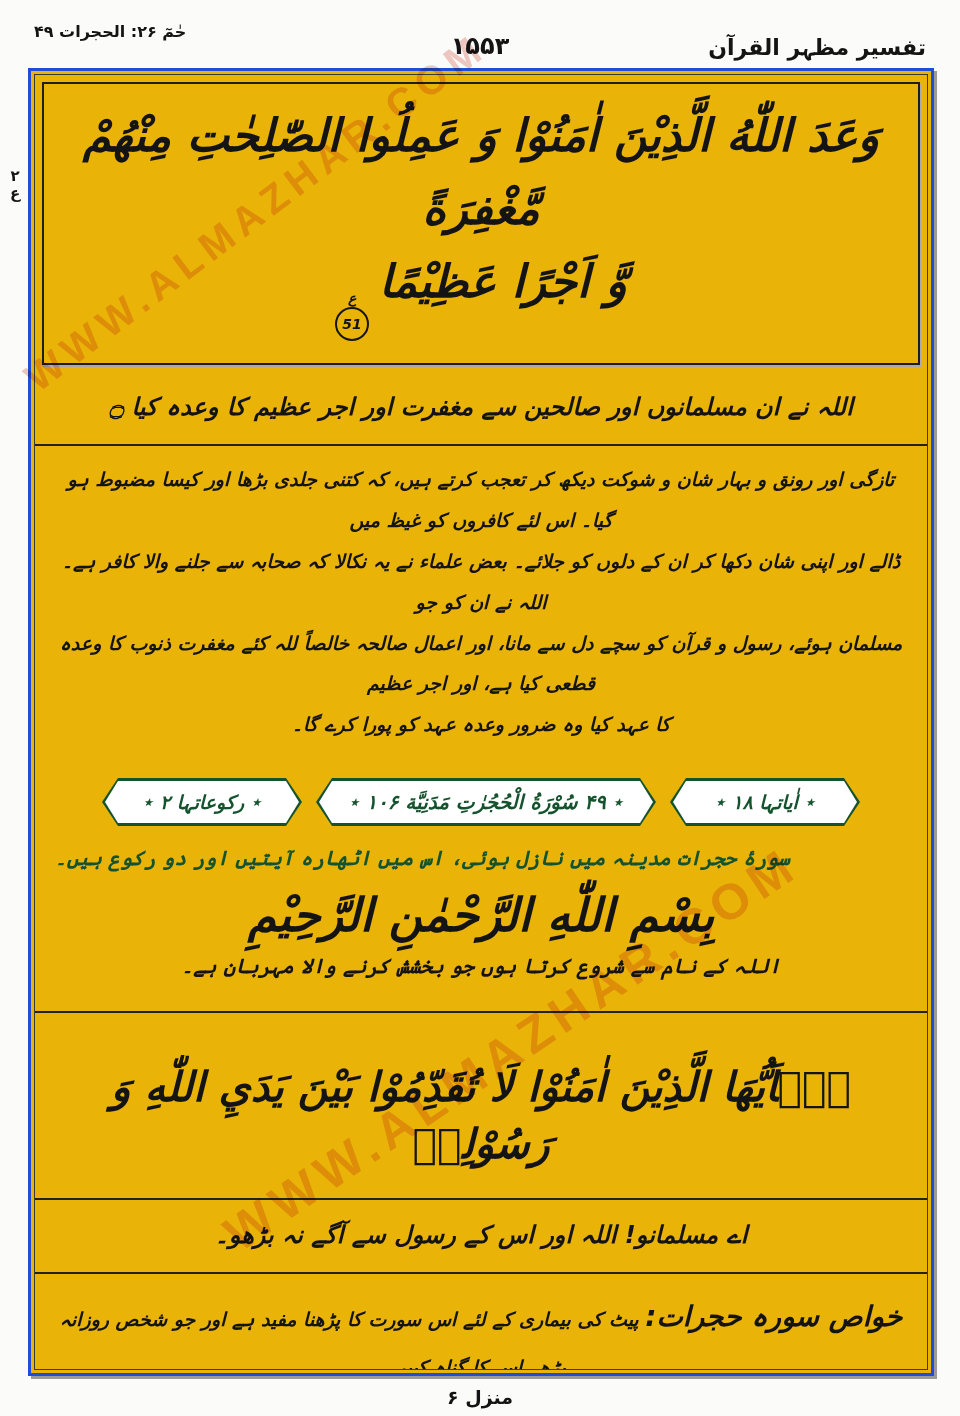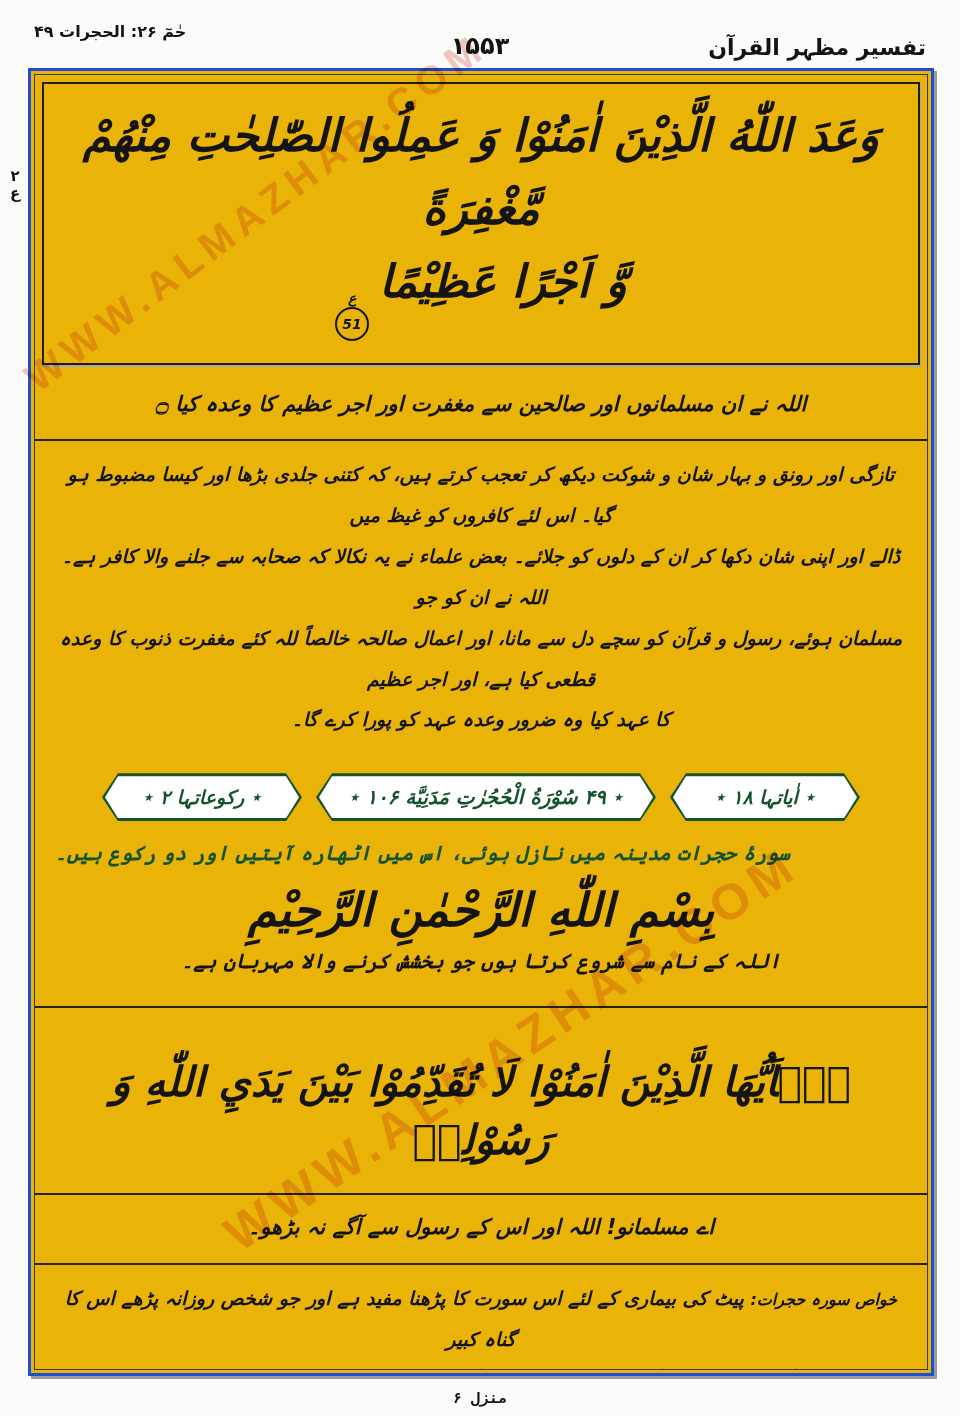--- a/index.html
+++ b/index.html
@@ -32,28 +32,28 @@
     padding:16px 18px 22px;text-align:center;}
   .arabic-large{direction:rtl;font-size:45px;font-weight:bold;line-height:1.62;
     white-space:pre-line;}
   .ayah-end{display:inline-flex;flex-direction:column;align-items:center;
     vertical-align:-6px;margin-right:10px;line-height:1;}
   .ayah-end .ruku-sup{font-size:14px;font-weight:bold;margin-bottom:2px;}
   .ayah-end .circle{width:30px;height:30px;border:2px solid #161616;border-radius:50%;
     font-size:14px;font-weight:bold;display:flex;align-items:center;justify-content:center;}
 
   
-  .translation{direction:rtl;text-align:center;font-size:21px;font-weight:bold;
+  .translation{direction:rtl;text-align:center;font-size:24px;font-weight:bold;
     padding:16px 20px 18px;line-height:1.6;}
 
   
   .para{direction:rtl;text-align:center;font-size:19px;font-weight:600;
     line-height:2.15;padding:13px 16px 15px;}
   .para-lines{white-space:pre-line;}
-  .para-head{font-weight:bold;font-size:16px;}
+  .para-head{font-weight:bold;font-size:28px;}
 
   
   .band{direction:rtl;display:flex;justify-content:center;align-items:center;
     gap:14px;padding:18px 0 6px;}
   .cartouche{position:relative;height:48px;display:flex;align-items:center;
     justify-content:center;gap:8px;color:#14532d;font-weight:bold;font-size:19px;
     background:#14532d;
     clip-path:polygon(16px 0,calc(100% - 16px) 0,100% 50%,calc(100% - 16px) 100%,16px 100%,0 50%);}
   .cartouche::before{content:"";position:absolute;inset:3px;background:#fff;
     clip-path:polygon(13px 0,calc(100% - 13px) 0,100% 50%,calc(100% - 13px) 100%,13px 100%,0 50%);}
@@ -71,21 +71,21 @@
     padding:14px 0 2px;}
   .bismillah-tr{direction:rtl;text-align:center;font-size:20px;font-weight:bold;
     padding:10px 0 33px;}
 
   
   .verse2{direction:rtl;text-align:center;font-size:41px;font-weight:bold;
     padding:18px 10px 24px;line-height:1.4;margin-top:28px;}
 
   
   .footer{position:absolute;bottom:8px;left:0;right:0;text-align:center;
-    font-size:15px;font-weight:bold;direction:rtl;font-family:Liberation Mono, monospace;}
+    font-size:19px;font-weight:bold;direction:rtl;}
 
   
   .wm{position:absolute;color:#d96f63;opacity:.38;font-weight:bold;
     font-family:"Liberation Sans",sans-serif;letter-spacing:7px;
     mix-blend-mode:multiply;pointer-events:none;white-space:nowrap;z-index:5;}
   .wm1{font-size:40px;left:30px;top:360px;transform:rotate(-37deg);transform-origin:left center;}
   .wm2{font-size:50px;left:230px;top:1210px;transform:rotate(-34deg);transform-origin:left center;}
 </style>
 </head>
 <body>

